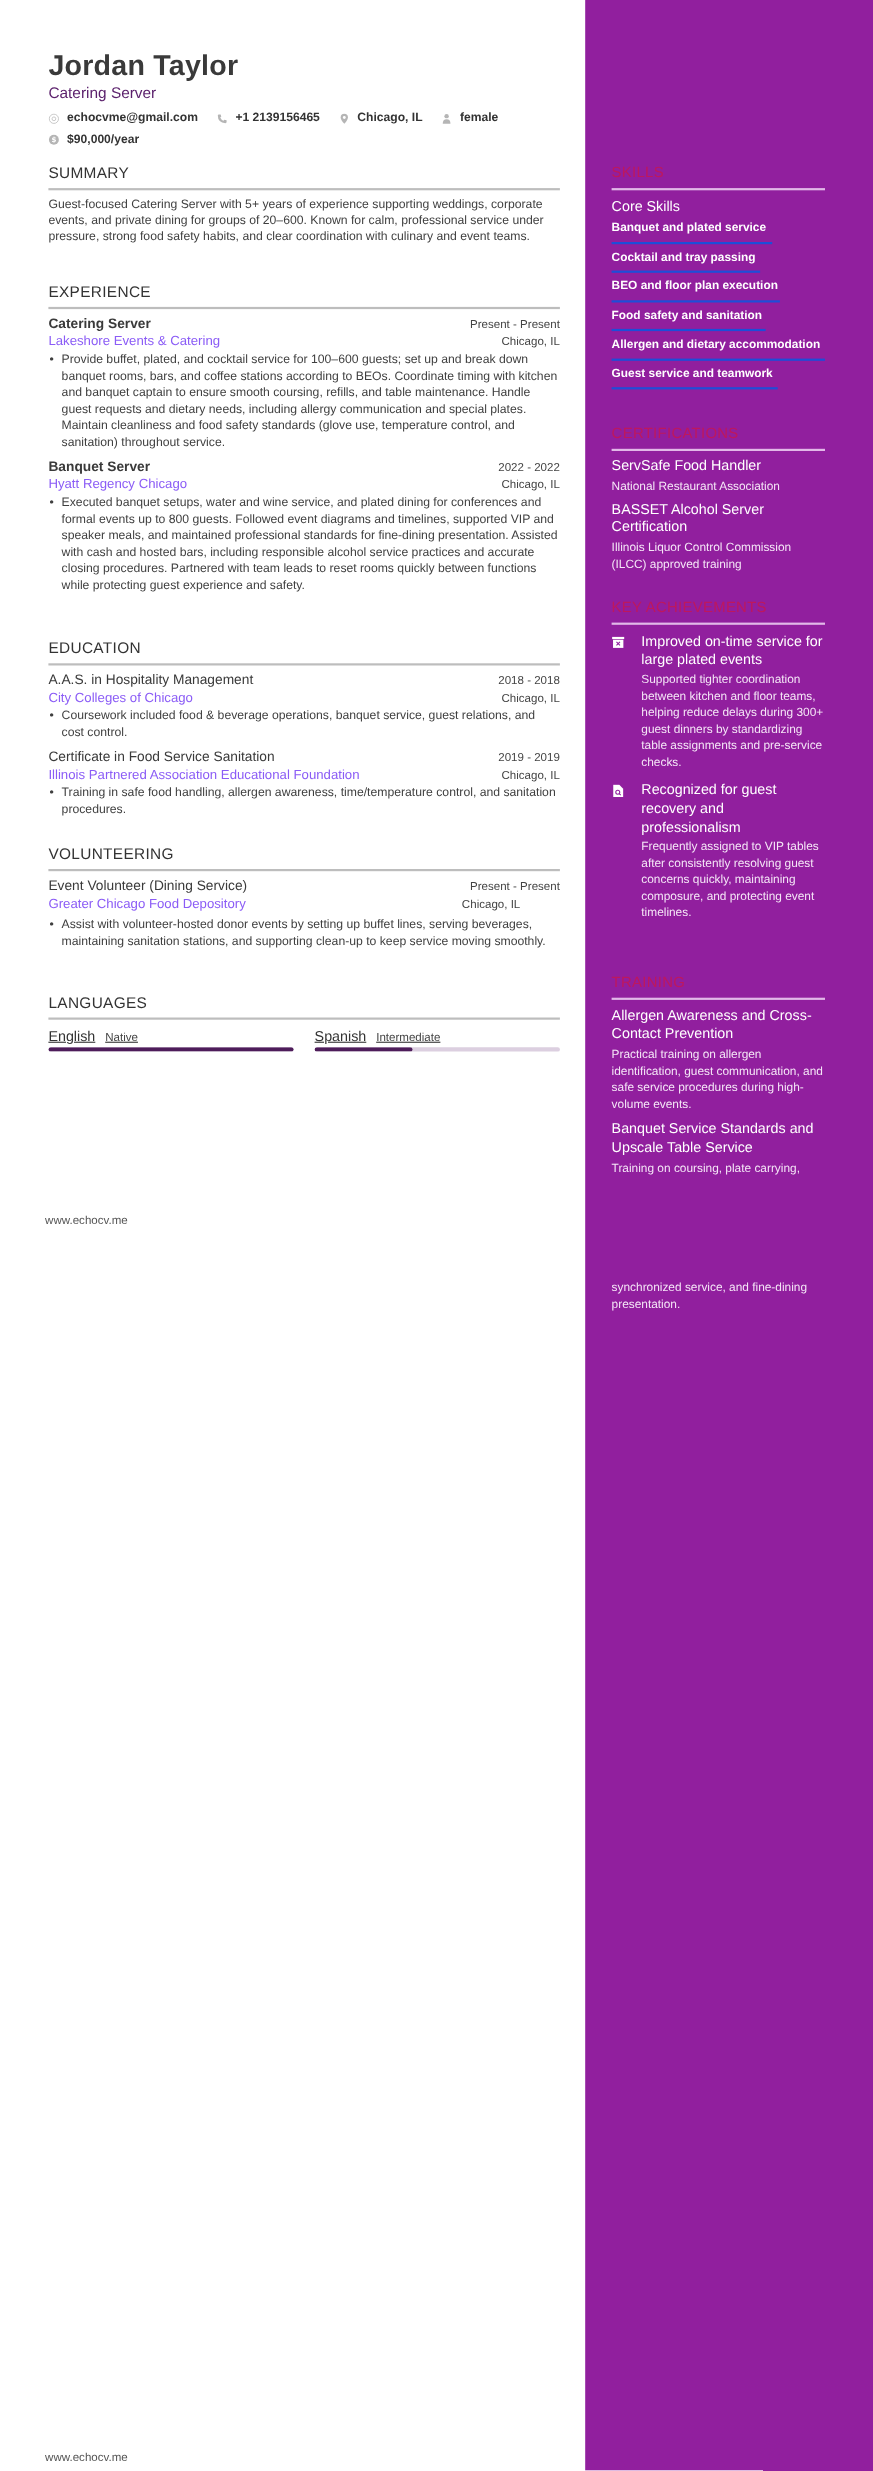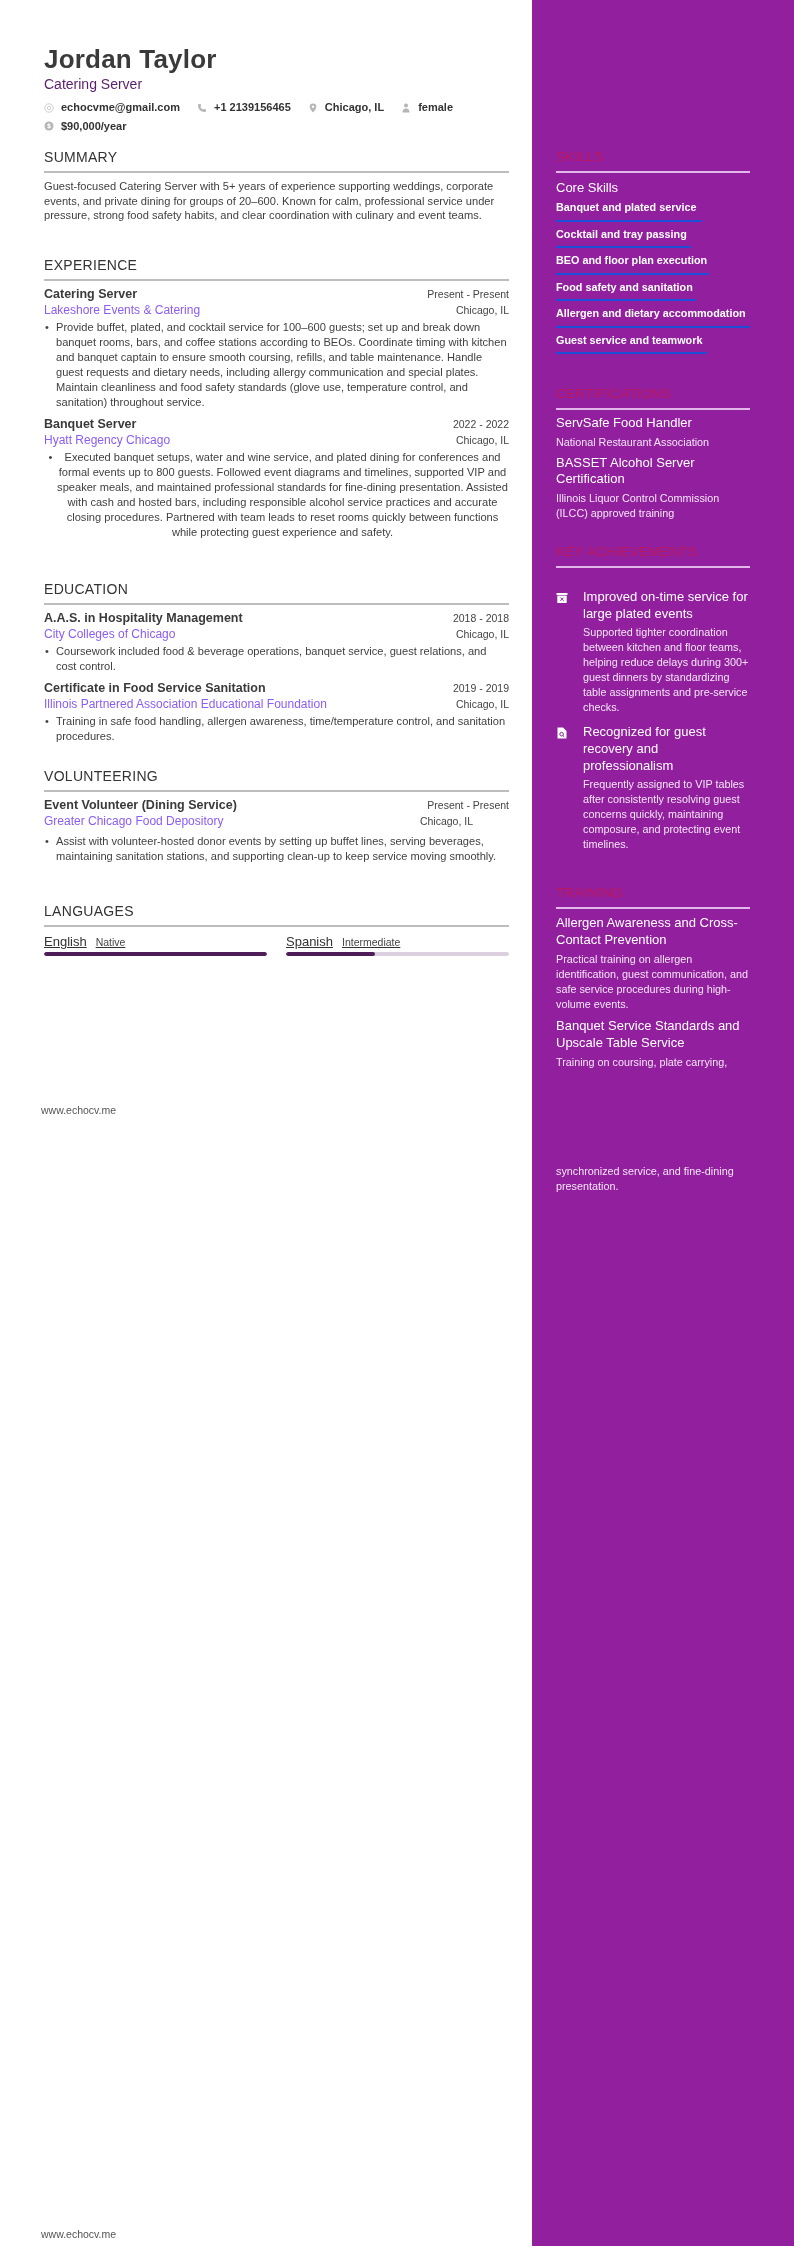--- a/index.html
+++ b/index.html
@@ -19,21 +19,21 @@
 
   .section { position: absolute; left: 0; width: 465px; }
   .sec-h { font-size: 14px; color: #333; letter-spacing: 0.3px; height: 18px; line-height: 18px; }
   .sec-rule { height: 2px; background: #bdbdbd; margin-top: 5px; }
 
   .summary-text { font-size: 11.1px; line-height: 14.6px; color: #3f3f3f; margin-top: 6px; }
 
   .entry { margin-top: 6px; }
   .row { display: flex; justify-content: space-between; align-items: baseline; }
   .e-title { font-size: 12.5px; font-weight: bold; color: #3a3a3a; }
-  .e-title.regular { font-weight: bold; }
+  .e-title.regular { font-weight: normal; }
   .e-date { font-size: 10.5px; color: #444; }
   .e-org { font-size: 12px; color: #8b5cf6; margin-top: 2px; }
   .e-loc { font-size: 10.5px; color: #444; }
   .bullets { margin-top: 3px; }
   .bullet { display: flex; font-size: 11.1px; line-height: 15px; color: #3f3f3f; }
   .bullet .dot { width: 12px; flex: none; padding-left: 1px; }
 
   .langs { display: flex; justify-content: space-between; margin-top: 7px; text-decoration: underline; }
   .lang { width: 223px; }
   .lang-top { display: flex; align-items: baseline; }
@@ -46,21 +46,21 @@
 
   
   .right { position: absolute; left: 556px; width: 194px; color: #ffffff; }
   .r-h { font-size: 13.5px; letter-spacing: 0.3px; color: #be185d; height: 18px; line-height: 18px; }
   .r-rule { height: 2px; background: #e2b8e8; margin-top: 5px; width: 194px; }
   .skill-group { font-size: 13px; color: #fff; margin-top: 7px; }
   .skill { font-size: 10.8px; font-weight: bold; color: #fff; line-height: 14.5px; padding: 3px 0 5px 0; border-bottom: 2px solid #1d4ed8; display: inline-block; }
   .skill-wrap { margin-top: 2px; }
   .cert-name { font-size: 13px; color: #fff; line-height: 16.5px; margin-top: 5px; }
   .cert-org { font-size: 10.8px; color: #f5e6f7; line-height: 15px; margin-top: 3px; }
-  .ach { display: flex; margin-top: 20px; }
+  .ach { display: flex; margin-top: 6px; }
   .ach-ic { width: 27px; flex: none; padding-top: 4px; }
   .ach-ic svg { width: 12px; height: 12px; display: block; }
   .ach-body { width: 167px; }
   .ach-title { font-size: 13px; color: #fff; line-height: 17px; }
   .ach-desc { font-size: 10.8px; color: #f5e6f7; line-height: 15px; margin-top: 3px; }
   .tr-title { font-size: 13px; color: #fff; line-height: 17px; margin-top: 5px; }
   .tr-desc { font-size: 10.8px; color: #f5e6f7; line-height: 15px; margin-top: 4px; }
 </style>
 </head>
 <body>
@@ -140,21 +140,21 @@
         <span class="e-loc">Chicago, IL</span>
       </div>
       <div class="bullets">
         <div class="bullet">
             <span class="dot">•</span>
             <span>Provide buffet, plated, and cocktail service for 100–600 guests; set up and break down banquet rooms, bars, and coffee stations according to BEOs. Coordinate timing with kitchen and banquet captain to ensure smooth coursing, refills, and table maintenance. Handle guest requests and dietary needs, including allergy communication and special plates. Maintain cleanliness and food safety standards (glove use, temperature control, and sanitation) throughout service.</span>
           </div>
       </div>
     </div>
 
-    <div class="entry" style="margin-top:7px;text-align:center;">
+    <div class="entry" style="margin-top:7px;">
       <div class="row">
         <span class="e-title">Banquet Server</span>
         <span class="e-date">2022 - 2022</span>
       </div>
       <div class="row">
         <span class="e-org">Hyatt Regency Chicago</span>
         <span class="e-loc">Chicago, IL</span>
       </div>
       <div class="bullets">
         <div class="bullet">

